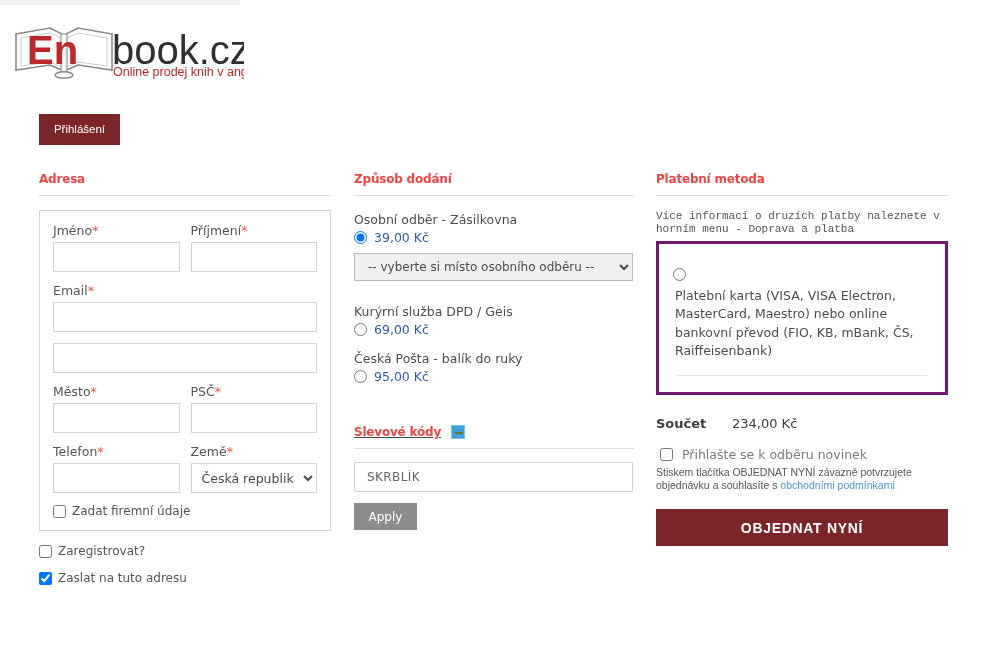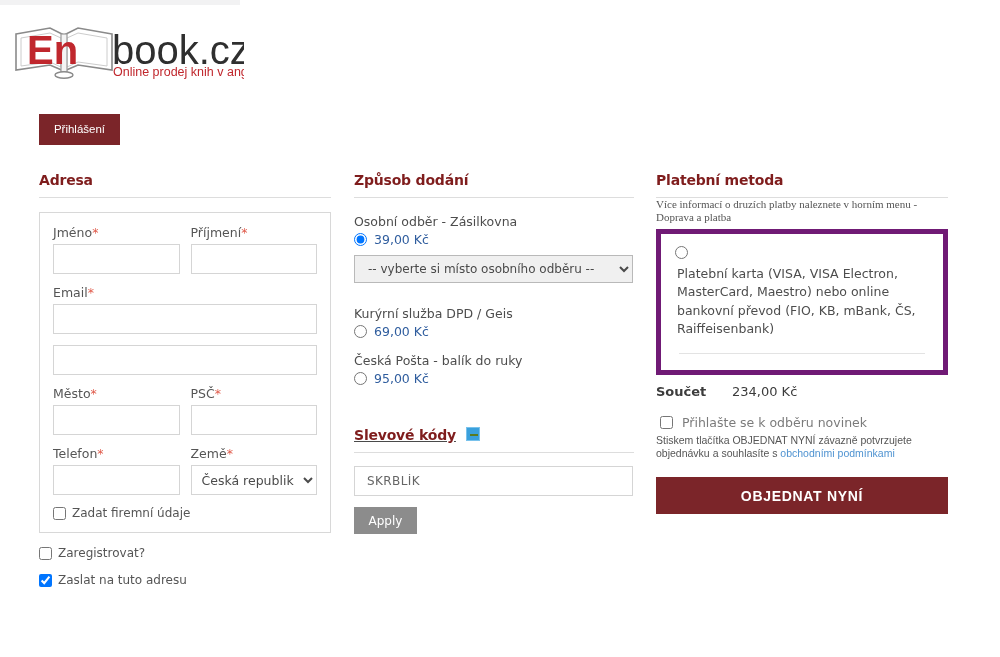--- a/index.html
+++ b/index.html
@@ -40,23 +40,23 @@
   }
 
   
   .col { position: absolute; top: 172px; }
   .col-address  { left: 39px;  width: 292px; }
   .col-delivery { left: 354px; width: 280px; }
   .col-payment  { left: 656px; width: 292px; }
 
   h2.section-title {
     margin: 0 0 9px 0;
-    font-size: 14px;
+    font-size: 12px;
     font-weight: bold;
-    color: #7f1d1d;
+    color: #ef4444;
     font-family: "DejaVu Sans", sans-serif;
     letter-spacing: -0.2px;
   }
   .rule { border-top: 1px solid #dddddd; margin: 0; height: 0; }
 
   
   .fieldbox {
     border: 1px solid #d8d8d8;
     margin-top: 14px;
     padding: 12px 13px 12px 13px;
@@ -156,45 +156,45 @@
     font-family: "DejaVu Sans", sans-serif;
     cursor: pointer;
     padding: 0;
   }
 
   
   .pay-note {
     font-size: 11px;
     color: #555;
     line-height: 1.15;
-    margin: 0 0 6px 0;
-    font-family: Liberation Serif, serif;
+    margin: 14px 0 6px 0;
+    font-family: Liberation Mono, monospace;
   }
   .paybox {
-    border: 5px solid #701a75;
-    padding: 12px 14px 10px 14px;
+    border: 3px solid #701a75;
+    padding: 24px 14px 10px 14px;
   }
   .pay-opt-card { }
   .pay-radio { display: block; margin: 0 0 6px 0; }
   .pay-card-text {
     font-size: 12.5px;
     color: #4d4d4d;
     line-height: 1.45;
     margin: 0 0 0 2px;
   }
   .pay-cod { display: flex; align-items: center; gap: 7px; margin-top: 13px; }
   .pay-cod span { font-size: 12.5px; color: #4d4d4d; }
   .paybox hr {
     border: none; border-top: 1px solid #e3e3e3;
     margin: 15px 4px 6px 4px;
   }
 
   .total-row {
     display: flex; align-items: baseline;
-    margin-top: 9px;
+    margin-top: 21px;
   }
   .total-label { font-size: 13px; font-weight: bold; color: #3c3c3c; width: 76px; }
   .total-value { font-size: 13px; font-weight: normal; color: #3c3c3c; }
 
   .news-row {
     display: flex; align-items: center; gap: 6px;
     margin-top: 14px;
   }
   .news-row span { font-size: 12.5px; color: #7b7b7b; }
   .terms {

